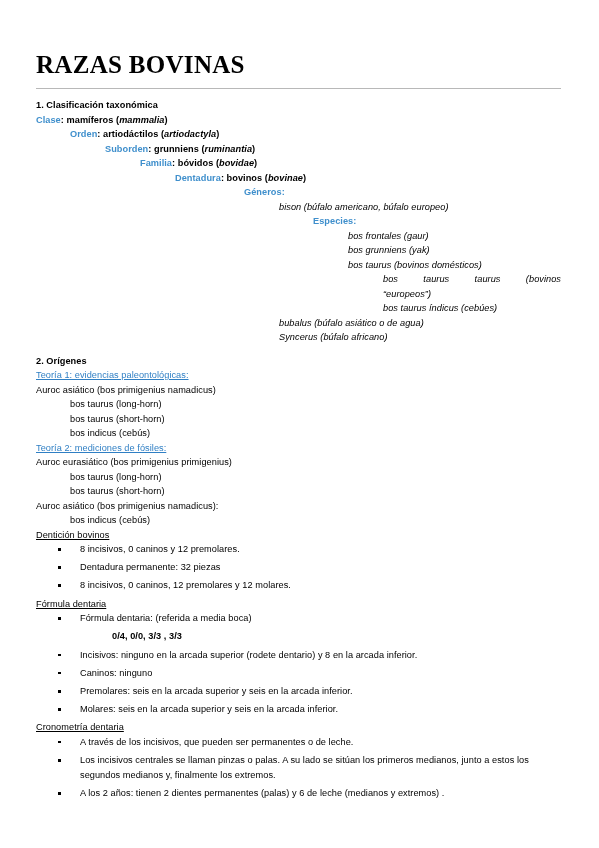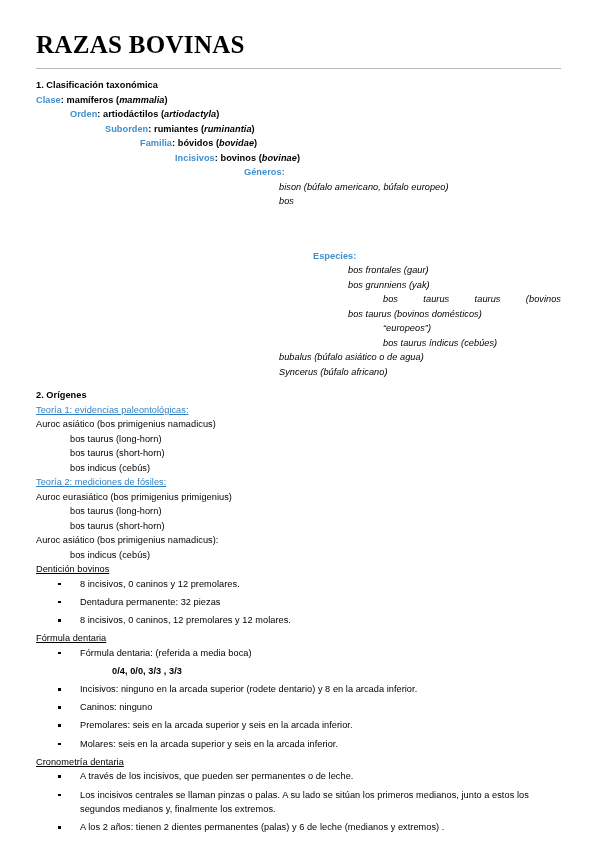--- a/index.html
+++ b/index.html
@@ -23,21 +23,21 @@
     padding: 30px 38px 0 36px;
   }
 
   
   .doc-title {
     font-family: "Liberation Serif", serif;
     font-weight: bold;
     font-size: 25px;
     line-height: 30px;
     letter-spacing: 0.3px;
-    margin: 0 0 0 0;
+    margin: 20px 0 0 0;
     color: #000;
   }
   .title-rule {
     border: 0;
     border-top: 1px solid #b8b8b8;
     margin: 8px 0 9px 0;
     width: 100%;
   }
 
   
@@ -78,21 +78,21 @@
 
   
   .i0  { padding-left: 0px; }
   .i1  { padding-left: 34px; }
   .i2  { padding-left: 69px; }
   .i3  { padding-left: 104px; }
   .i4  { padding-left: 139px; }
   .i5  { padding-left: 173px; }
   .i6  { padding-left: 208px; }
   .i7  { padding-left: 243px; }
-  .i8  { padding-left: 277px; margin-top: 40px; }
+  .i8  { padding-left: 277px; }
   .i9  { padding-left: 312px; }
   .i10 { padding-left: 347px; }
 
   .just {
     text-align: justify;
     text-align-last: justify;
     padding-left: 347px;
     padding-right: 0px;
   }
   .just-cont {
@@ -140,39 +140,38 @@
 
   <h1 class="doc-title">RAZAS BOVINAS</h1>
   <hr class="title-rule">
 
   <div class="sec-head">1. Clasificación taxonómica</div>
 
   <div class="ln i0"><span class="lbl">Clase</span><span class="val-b">: </span><span class="val-b">mamíferos (</span><span class="val-b it">mammalia</span><span class="val-b">)</span></div>
 
   <div class="ln i1"><span class="lbl">Orden</span><span class="val-b">: </span><span class="val-b">artiodáctilos (</span><span class="val-b it">artiodactyla</span><span class="val-b">)</span></div>
 
-  <div class="ln i2"><span class="lbl">Suborden</span><span class="val-b">: </span><span class="val-b">rumiantes (</span><span class="val-b it">ruminantia</span><span class="val-b">)</span></div>
+  <div class="ln i2"><span class="lbl">Suborden</span><span class="val-b">: </span><span class="val-b">grunniens (</span><span class="val-b it">ruminantia</span><span class="val-b">)</span></div>
 
   <div class="ln i3"><span class="lbl">Familia</span><span class="val-b">: </span><span class="val-b">bóvidos (</span><span class="val-b it">bovidae</span><span class="val-b">)</span></div>
 
-  <div class="ln i4"><span class="lbl">Incisivos</span><span class="val-b">: </span><span class="val-b">bovinos (</span><span class="val-b it">bovinae</span><span class="val-b">)</span></div>
+  <div class="ln i4"><span class="lbl">Dentadura</span><span class="val-b">: </span><span class="val-b">bovinos (</span><span class="val-b it">bovinae</span><span class="val-b">)</span></div>
 
 
   <div class="ln i6"><span class="lbl">Géneros</span><span class="lbl">:</span></div>
 
   <div class="ln i7 it">bison (búfalo americano, búfalo europeo)</div>
-  <div class="ln i7 it">bos</div>
 
   <div class="ln i8"><span class="lbl">Especies</span><span class="lbl">:</span></div>
 
   <div class="ln i9 it">bos frontales (gaur)</div>
   <div class="ln i9 it">bos grunniens (yak)</div>
+  <div class="ln i9 it">bos taurus (bovinos domésticos)</div>
+
   <div class="ln just it">bos taurus taurus (bovinos</div>
-
-  <div class="ln i9 it">bos taurus (bovinos domésticos)</div>
   <div class="ln just-cont it">“europeos”)</div>
 
   <div class="ln i10 it">bos taurus índicus (cebúes)</div>
   <div class="ln i7 it">bubalus (búfalo asiático o de agua)</div>
   <div class="ln i7 it">Syncerus (búfalo africano)</div>
 
   <div class="spacer-sm"></div>
 
   <div class="sec-head">2. Orígenes</div>
 

